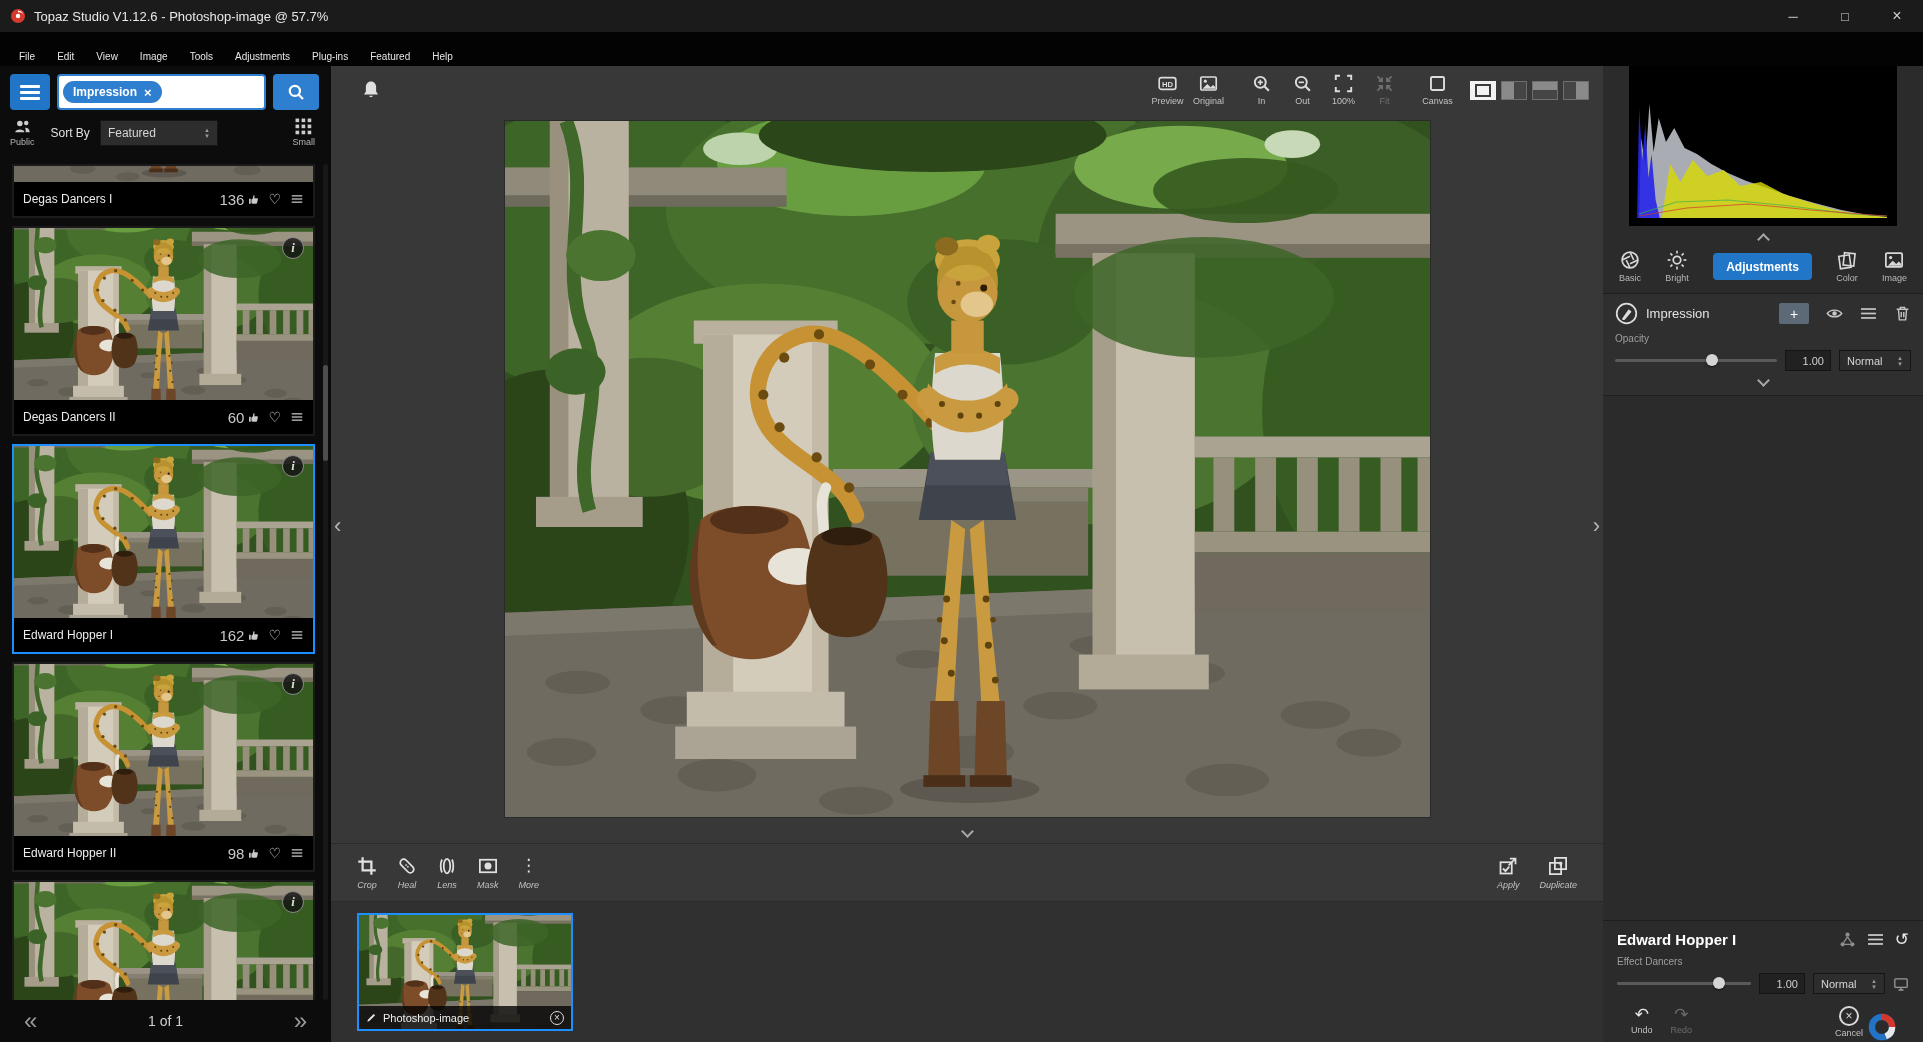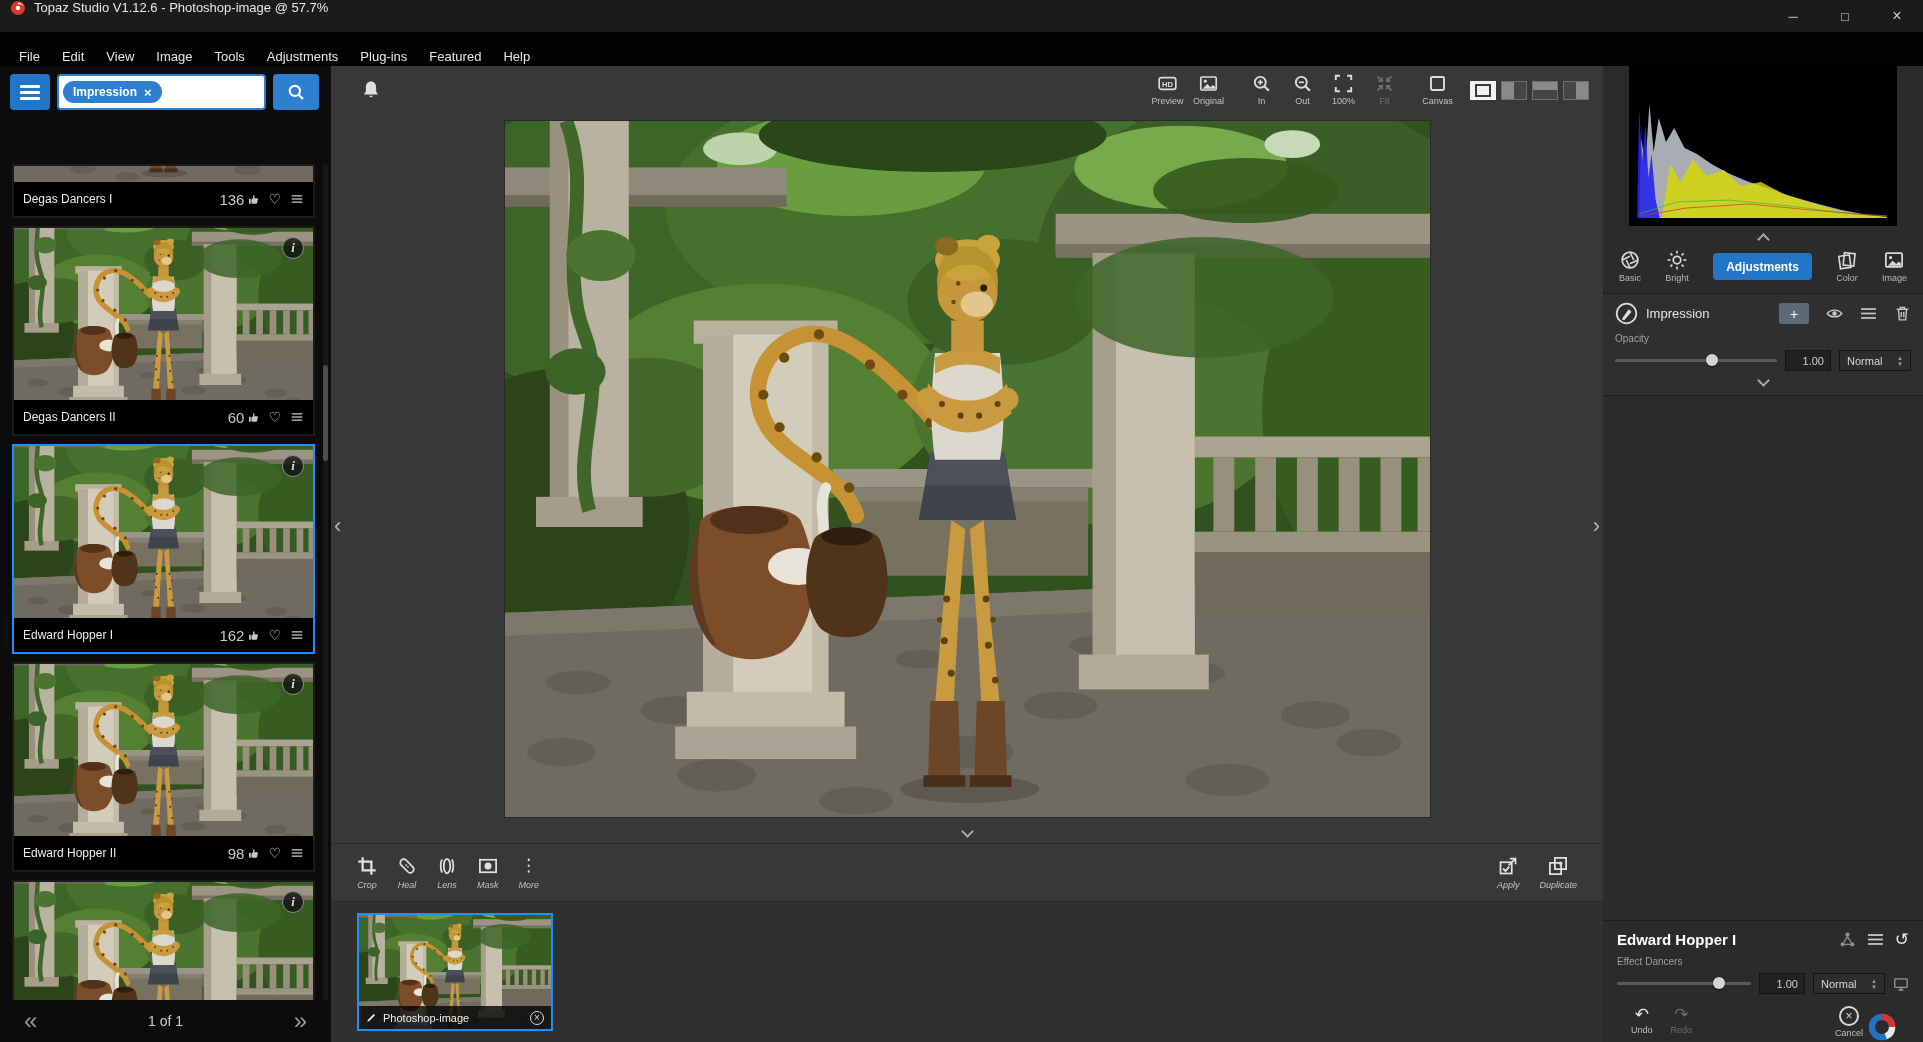--- a/index.html
+++ b/index.html
@@ -1,31 +1,31 @@
 <!DOCTYPE html>
 <html><head>
 <meta charset="utf-8">
 <style>
   html,body{margin:0;padding:0;width:1923px;height:1042px;overflow:hidden;
     background:#383838;font-family:"Liberation Sans",sans-serif;position:relative;}
   *{box-sizing:border-box;}
 
   
   .titlebar{position:absolute;top:0;left:0;right:0;height:32px;background:#1b1b1b;
-    display:flex;z-index:9;}
+    display:flex;align-items:center;z-index:9;}
   .app-logo{width:16px;height:16px;margin:0 8px 0 10px;flex:none;}
   .window-title{color:#e8e8e8;font-size:13px;}
   .win-controls{margin-left:auto;display:flex;height:100%;}
   .win-btn{width:52px;height:100%;display:flex;align-items:center;justify-content:center;
     color:#cfcfcf;font-size:13px;}
 
   
   .menubar{position:absolute;top:32px;left:0;right:0;height:34px;background:#030303;
     display:flex;align-items:center;padding-left:8px;z-index:9;}
-  .menu-item{color:#e6e6e6;font-size:13px;padding:0 11px;margin-top:14px;}
+  .menu-item{color:#e6e6e6;font-size:10px;padding:0 11px;margin-top:14px;}
 
   
   .left-panel{position:absolute;top:66px;left:0;width:331px;bottom:0;background:#0c0c0c;}
   .search-row{display:flex;align-items:center;gap:7px;padding:8px 12px 6px 10px;}
   .menu-btn{width:40px;height:36px;background:#2176c7;border-radius:4px;display:flex;
     flex-direction:column;justify-content:center;align-items:center;gap:3px;flex:none;}
   .menu-btn i{display:block;width:20px;height:3px;background:#fff;border-radius:1px;}
   .search-box{flex:1;height:36px;background:#fff;border:2px solid #2f7fd0;border-radius:4px;
     display:flex;align-items:center;padding:0 4px;}
   .chip{background:#2f7fd0;color:#fff;font-size:12px;font-weight:bold;border-radius:11px;
@@ -99,21 +99,21 @@
   .chev.down{transform:rotate(45deg);margin-top:-4px;}
   .chev.up{transform:rotate(-135deg);margin-top:4px;}
   .tools-bar{height:58px;border-top:1px solid #2b2b2b;display:flex;align-items:center;
     gap:20px;padding:0 26px;flex:none;}
   .tool{display:flex;flex-direction:column;align-items:center;gap:4px;}
   .tool svg{width:20px;height:20px;color:#e0e0e0;}
   .tool .lbl{font-size:9px;color:#c2c2c2;font-style:italic;}
   .tools-spacer{flex:1;}
   .filmstrip{height:141px;border-top:1px solid #2b2b2b;background:#303030;
     padding:11px 0 0 26px;flex:none;}
-  .film-thumb{width:196px;height:118px;border:2px solid #1e8fff;position:relative;background:#111;}
+  .film-thumb{width:216px;height:118px;border:2px solid #1e8fff;position:relative;background:#111;}
   .film-scene{width:100%;height:100%;display:block;}
   .film-label{position:absolute;left:0;right:0;bottom:0;height:23px;background:rgba(0,0,0,.78);
     display:flex;align-items:center;gap:6px;padding:0 7px;}
   .film-label .lbl{flex:1;color:#efefef;font-size:11px;white-space:nowrap;overflow:hidden;}
   .film-label svg{width:11px;height:11px;color:#e8e8e8;flex:none;}
   .film-close{width:14px;height:14px;border:1px solid #ddd;border-radius:50%;color:#ddd;
     font-size:10px;display:flex;align-items:center;justify-content:center;flex:none;line-height:1;}
 
   
   .right-panel{position:absolute;top:66px;right:0;width:320px;bottom:0;background:#2b2b2b;
@@ -492,20 +492,42 @@
         <span>Impression</span>
         <span class="x">×</span>
       </span>
     </div>
     <div class="search-btn">
       <svg viewBox="0 0 16 16">
           <use href="#i-search"></use>
         </svg>
     </div>
   </div>
+  <div class="sort-row">
+    <div class="icon-stack">
+      <svg viewBox="0 0 16 16">
+          <use href="#i-people"></use>
+        </svg>
+      <span class="lbl">Public</span>
+    </div>
+    <span class="sortby">Sort By</span>
+    <div class="dropdown featured">
+      <span>Featured</span>
+      <span class="steppers">
+        <span>▲</span>
+          <span>▼</span>
+      </span>
+    </div>
+    <div class="icon-stack size-stack">
+      <svg viewBox="0 0 16 16">
+          <use href="#i-grid"></use>
+        </svg>
+      <span class="lbl">Small</span>
+    </div>
+  </div>
 
   <div class="effects-list">
 
     <div class="effect-item cut">
       <svg class="effect-thumb" viewBox="0 0 400 300" preserveAspectRatio="xMidYMax slice">
           <use href="#scene"></use>
         </svg>
       <div class="effect-label">
         <span class="effect-name">Degas Dancers I</span>
         <span class="likes">

